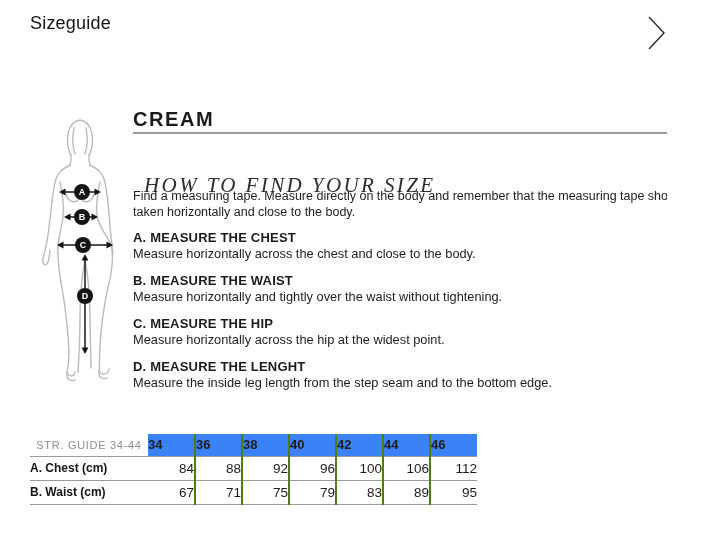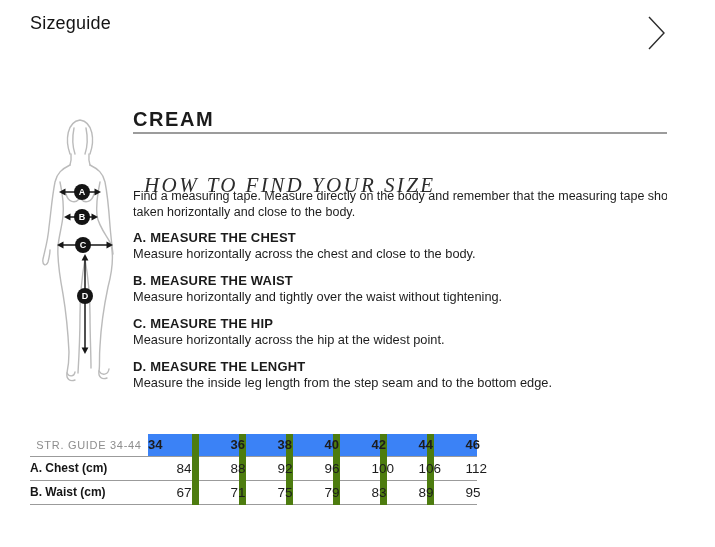--- a/index.html
+++ b/index.html
@@ -21,21 +21,21 @@
   .section p{margin:2px 0 0 0;font-size:12.8px;color:#1d1d1d;line-height:14px;}
   table.size{position:absolute;left:30px;top:434px;width:447px;border-collapse:collapse;table-layout:fixed;}
   table.size col.lab{width:118px;} table.size col.c{width:47px;}
   table.size tr{border-bottom:1px solid #9b9b9b;}
   table.size th,table.size td{padding:0;vertical-align:middle;}
   table.size thead tr{height:22px;} table.size tbody tr{height:24px;margin-top:44px;}
   th.rowlab{color:#8d8d8d;font-size:11px;letter-spacing:.7px;font-weight:normal;text-align:center;padding-left:4px;white-space:nowrap;}
   th.num{background:#3b82f6;font-weight:bold;font-size:13px;text-align:left;color:#1c1c1c;}
   td.rowlab{font-weight:bold;font-size:12px;text-align:left;padding-left:4px;color:#161616;white-space:nowrap;}
   td.num{font-size:13.5px;text-align:right;color:#1c1c1c;}
-  .num+.num{border-left:7px solid #4d7c0f;padding-left:32px;}
+  .num+.num{border-left:2px solid #4d7c0f;}
 </style>
 </head>
 <body>
 
 <div class="page">
 
   <div class="abs page-title">Sizeguide</div>
 
   <svg class="abs chevron" viewBox="0 0 18 34">
     <polyline points="1,1 16,17 1,33" fill="none" stroke="#2b2b2b" stroke-width="1.4"></polyline>

